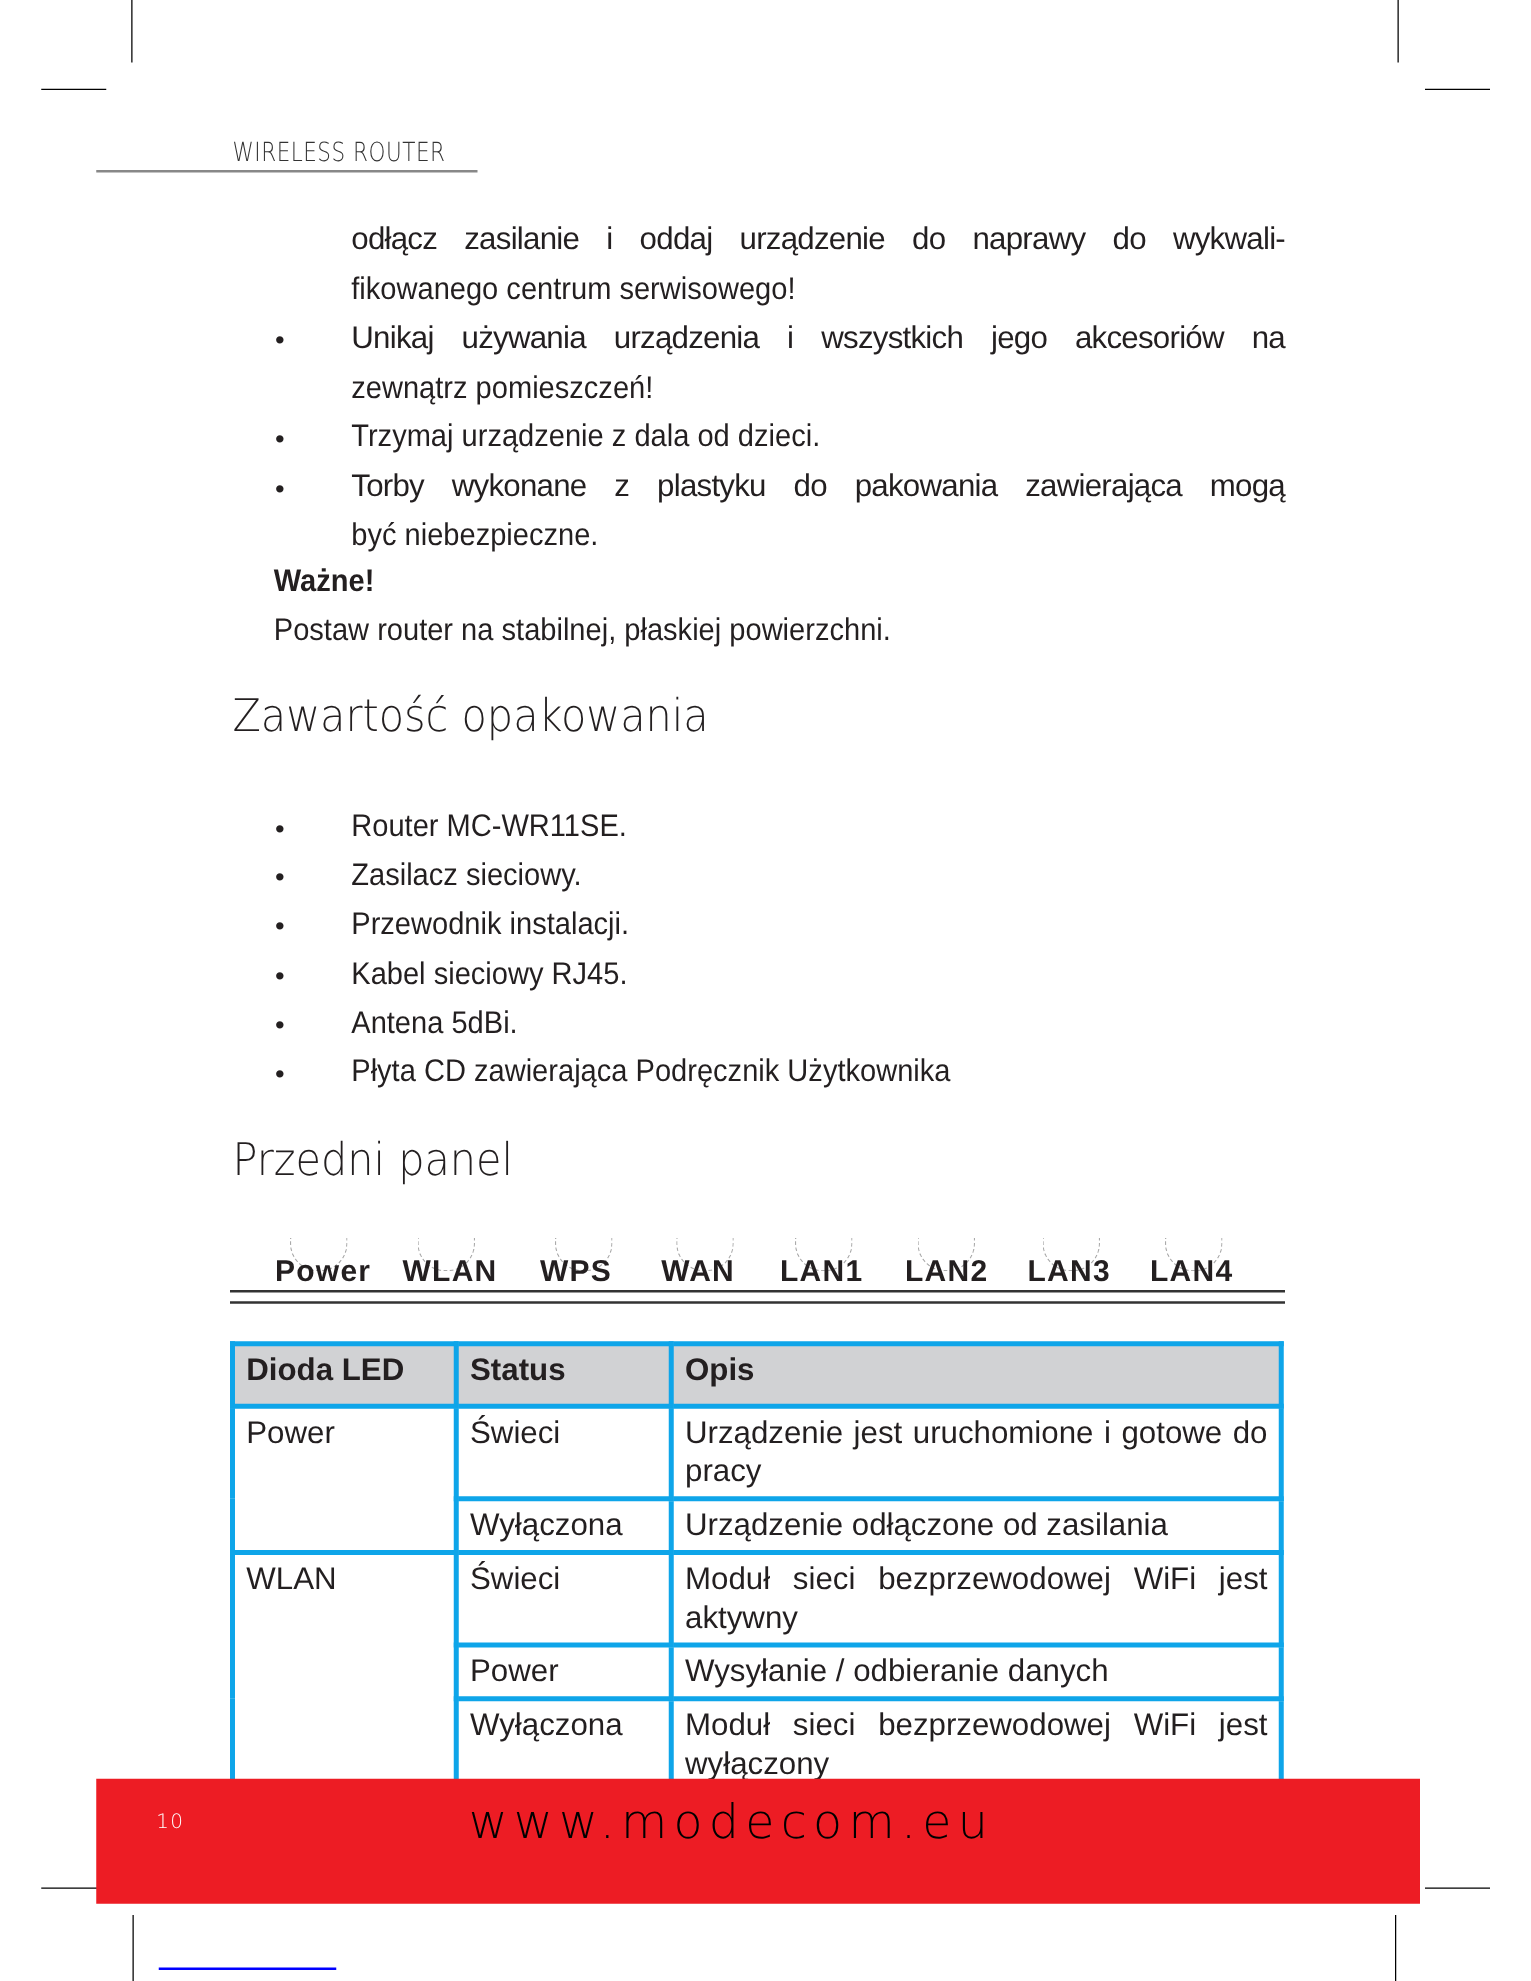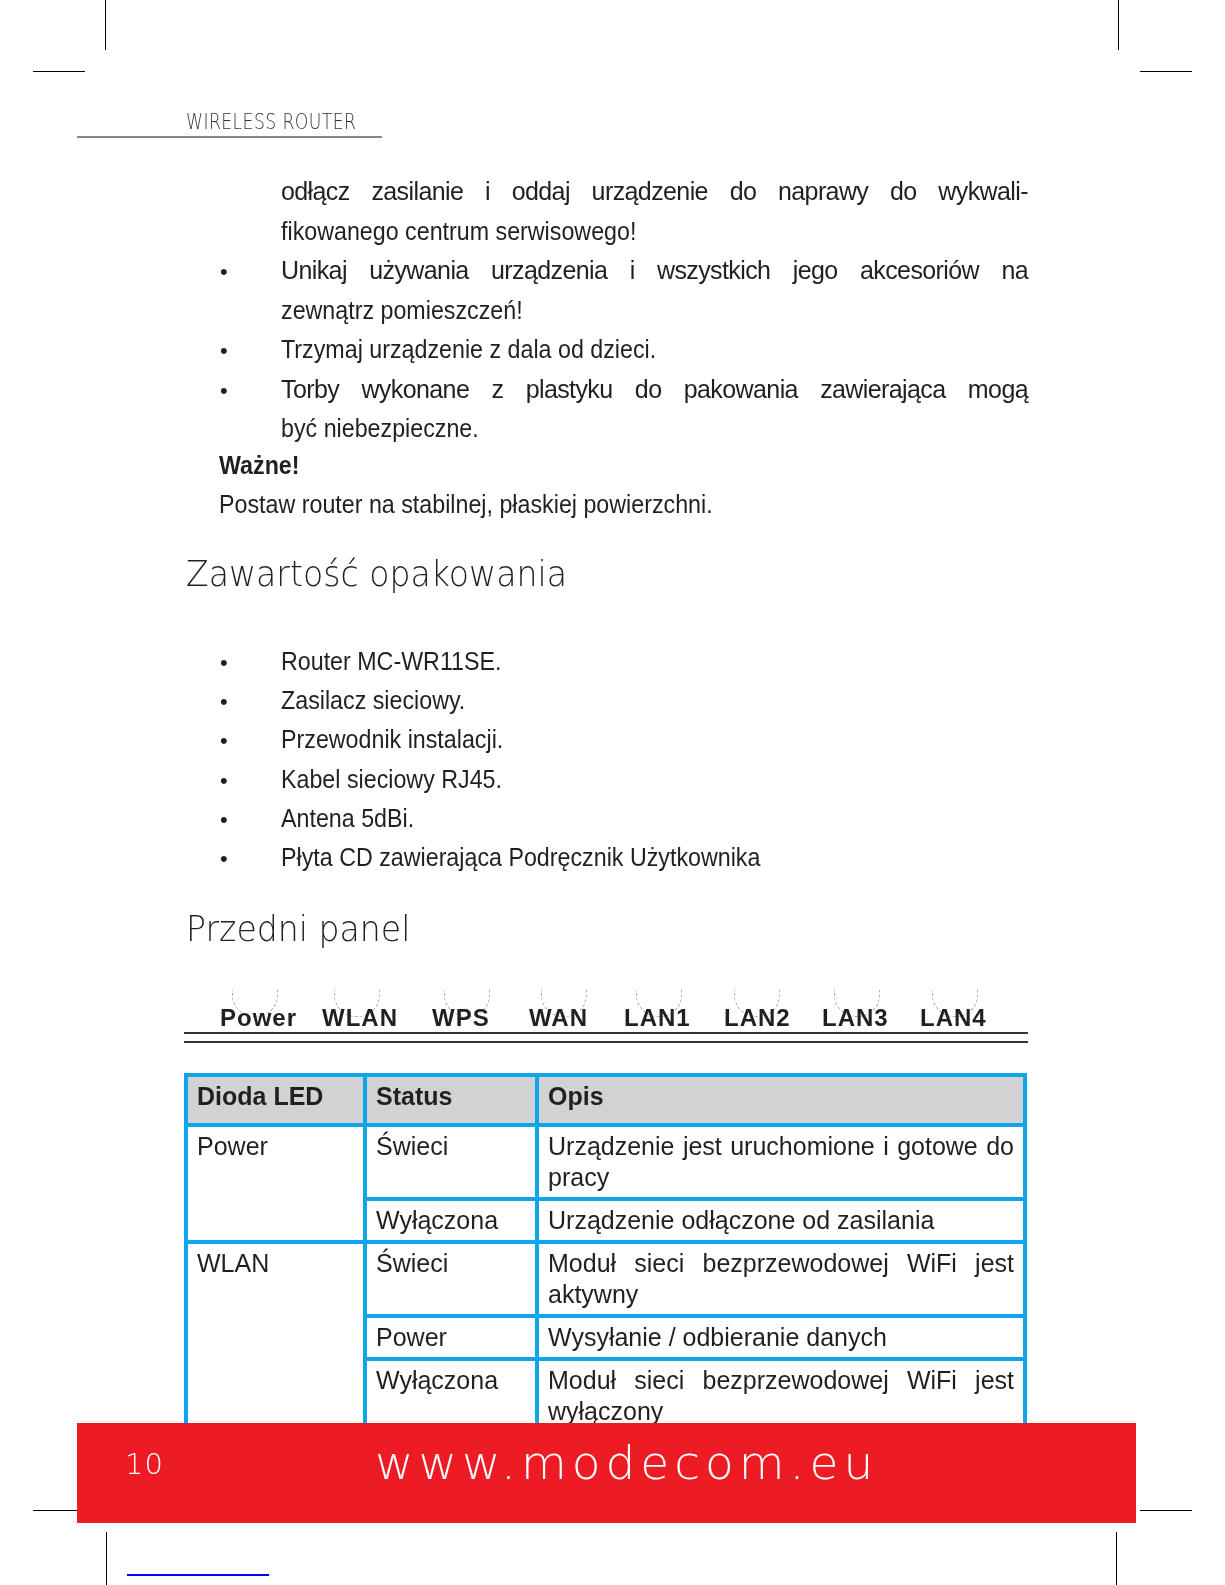--- a/index.html
+++ b/index.html
@@ -19,22 +19,22 @@
   .led { position: absolute; top: 6px; font-size: 24px; font-weight: bold; letter-spacing: 1px; color: #231f20; }
   .led-arc { position: absolute; top: -8px; width: 44px; height: 26px; border: 1px dashed #aaa; border-top: none; border-radius: 0 0 22px 22px; }
   .rule { position: absolute; left: 184px; width: 844px; background: #333; }
   table.led-table { position: absolute; left: 184px; top: 1073px; width: 843px; border-collapse: collapse;
          font-size: 25px; }
   table.led-table th, table.led-table td { border: 4px solid #0ea5e9; vertical-align: top; padding: 4px 9px 4px 9px;
          line-height: 31px; text-align: left; }
   table.led-table th { background: #d1d2d4; font-weight: bold; height: 38px; }
   table.led-table td.desc { text-align: justify; }
   .footer { position: absolute; left: 77px; top: 1423px; width: 1059px; height: 100px; background: #ed1c24; }
-  .page-num { position: absolute; left: 48px; top: 24px; color: #fff; font-family: "DejaVu Sans", sans-serif; font-size: 29px; font-weight: 300; letter-spacing: 1px; }
-  .site-url { position: absolute; left: 298px; top: 12px; color: #ffffff; font-family: "DejaVu Sans", sans-serif; font-size: 47px;
+  .page-num { position: absolute; left: 48px; top: 24px; color: #fff; font-family: "DejaVu Sans", sans-serif; font-size: 16px; font-weight: 300; letter-spacing: 1px; }
+  .site-url { position: absolute; left: 298px; top: 12px; color: #000000; font-family: "DejaVu Sans", sans-serif; font-size: 38px;
          font-weight: 300; letter-spacing: 5px; text-align: center; }
   .blue-line { position: absolute; left: 127px; top: 1574px; width: 142px; height: 2px; background: #0000ff; }
 </style>
 </head>
 <body>
 
 <div class="crop" style="left:105px;top:0;width:1px;height:50px;"></div>
 <div class="crop" style="left:33px;top:71px;width:52px;height:1px;"></div>
 <div class="crop" style="left:1118px;top:0;width:1px;height:50px;"></div>
 <div class="crop" style="left:1140px;top:71px;width:52px;height:1px;"></div>

